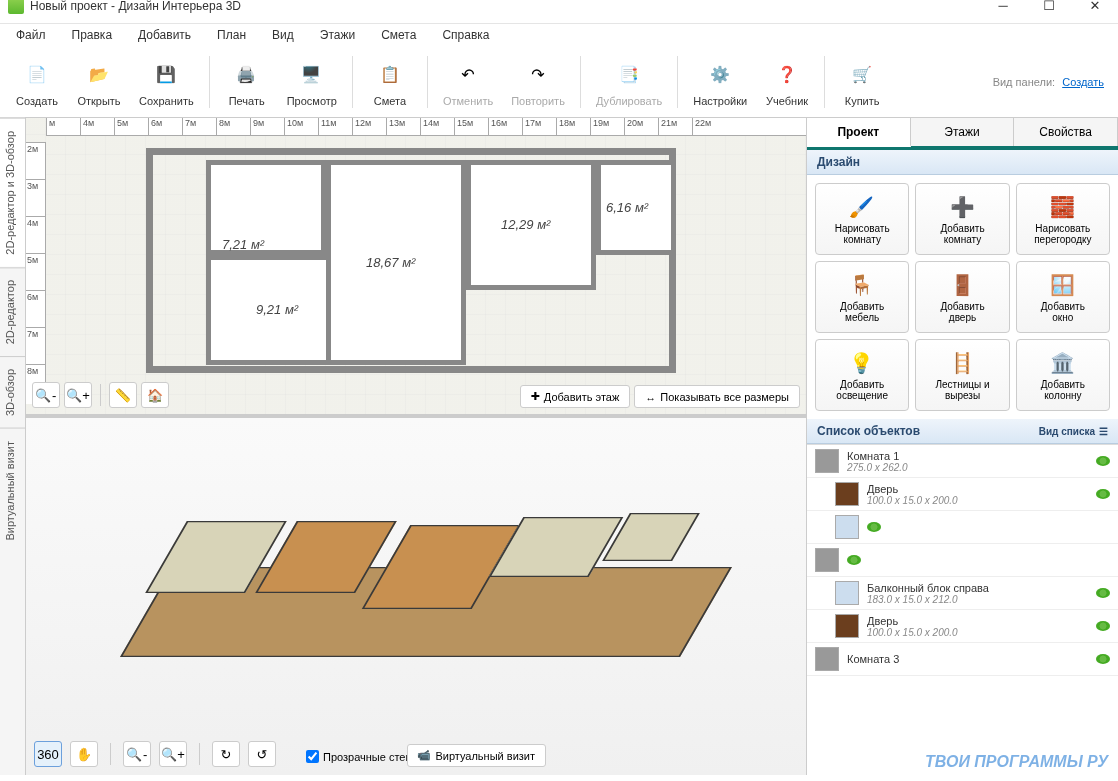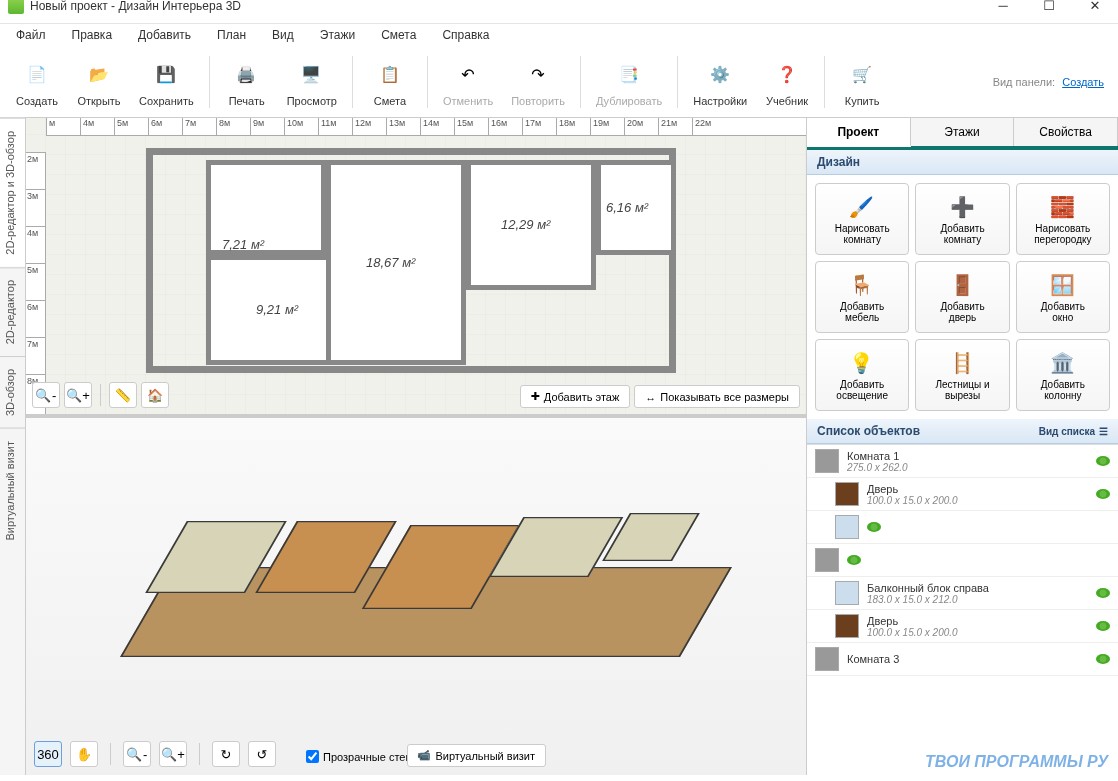--- a/index.html
+++ b/index.html
@@ -32,21 +32,21 @@
 
 .side-tabs { width:26px; background:#f5f5f5; border-right:1px solid #ccc; display:flex; flex-direction:column; }
 .side-tab { writing-mode:vertical-rl; transform:rotate(180deg); padding:12px 4px; font-size:11px; color:#555; border-bottom:1px solid #ccc; cursor:pointer; text-align:center; }
 .side-tab.active { background:#fff; }
 
 
 .canvas-area { flex:1; display:flex; flex-direction:column; position:relative; }
 .canvas-2d { height:300px; position:relative; background:repeating-linear-gradient(0deg,#f8f8f5,#f8f8f5 19px,#eee 20px),repeating-linear-gradient(90deg,#f8f8f5,#f8f8f5 19px,#eee 20px); background-blend-mode:multiply; border-bottom:4px solid #ccc; }
 .ruler-h { position:absolute; top:0; left:20px; right:0; height:18px; background:#fff; border-bottom:1px solid #aaa; display:flex; font-size:9px; color:#555; }
 .ruler-h .tick { flex:0 0 34px; border-left:1px solid #aaa; padding-left:2px; }
-.ruler-v { position:absolute; top:34px; left:0; width:20px; height:262px; background:#fff; border-right:1px solid #aaa; font-size:9px; color:#555; }
+.ruler-v { position:absolute; top:24px; left:0; width:20px; height:262px; background:#fff; border-right:1px solid #aaa; font-size:9px; color:#555; }
 .ruler-v .tick { height:37px; border-top:1px solid #aaa; padding:1px; }
 
 .floorplan { position:absolute; top:30px; left:120px; width:520px; height:230px; }
 .room { position:absolute; border:5px solid #888; background:#fff; }
 .room-label { position:absolute; font-size:13px; color:#444; font-style:italic; }
 
 .canvas-tools-2d { position:absolute; bottom:6px; left:6px; display:flex; gap:4px; align-items:center; }
 .mini-btn { width:28px; height:26px; border:1px solid #ccc; border-radius:3px; background:#fff; display:flex; align-items:center; justify-content:center; font-size:13px; cursor:pointer; }
 .floor-btns { position:absolute; bottom:6px; right:6px; display:flex; gap:4px; }
 .text-btn { padding:4px 10px; border:1px solid #ccc; border-radius:3px; background:#fff; font-size:11px; display:flex; align-items:center; gap:4px; cursor:pointer; }

